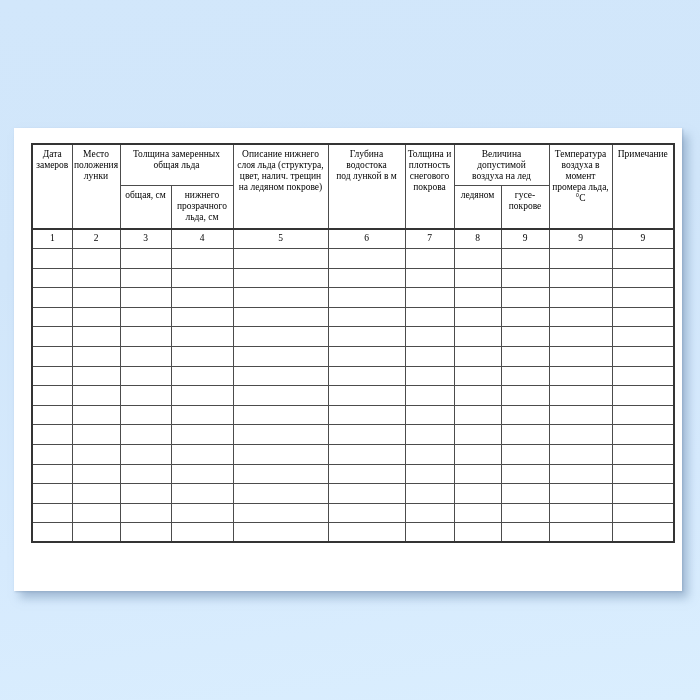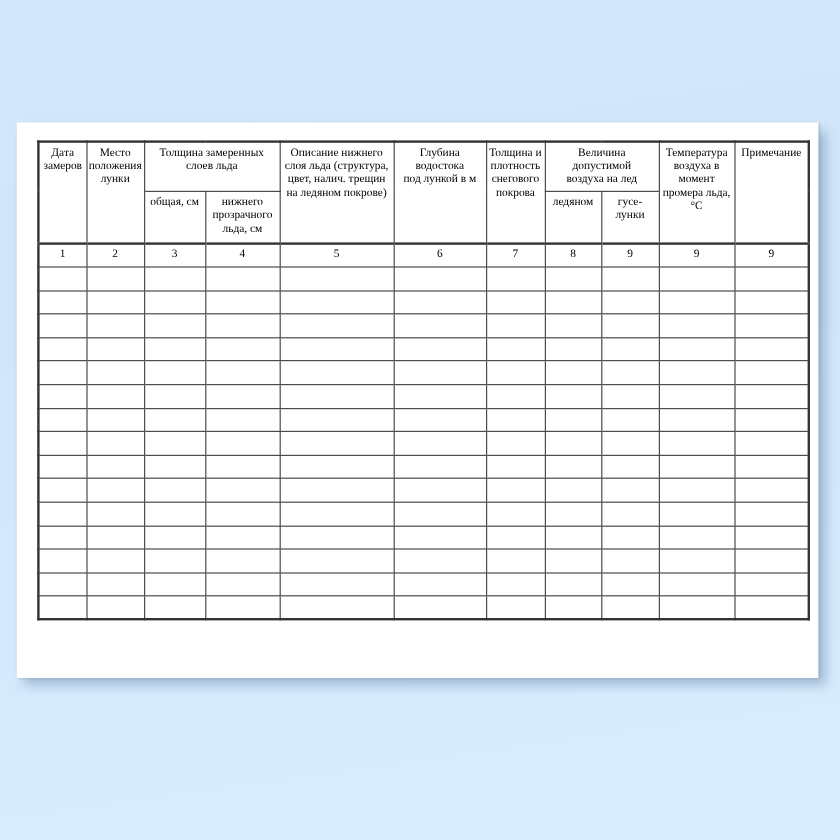--- a/index.html
+++ b/index.html
@@ -8,21 +8,21 @@
     font-family: "Liberation Serif", "DejaVu Serif", serif;
     overflow: hidden;
   }
   .canvas {
     position: relative;
     width: 700px; height: 700px;
     background: linear-gradient(172deg, #d2e7fb 0%, #d1e6fa 35%, #d6eafd 70%, #daeefe 100%);
   }
   .sheet {
     position: absolute;
-    left: 14px; top: 102px;
+    left: 14px; top: 128px;
     width: 668px; height: 463px;
     background: #ffffff;
     box-shadow: 6px 7px 9px rgba(118, 148, 180, 0.55),
                 1px 1px 2px rgba(130, 155, 185, 0.45);
   }
   table.form {
     position: absolute;
     left: 17px; top: 15px;
     width: 642px;
     table-layout: fixed;
@@ -78,21 +78,21 @@
           <col style="width:62px">
       </colgroup>
       <thead>
         <tr class="group-row">
           <th rowspan="2">Дата
 замеров</th>
           <th rowspan="2">Место
 положения
 лунки</th>
           <th colspan="2">Толщина замеренных
-слоев льда</th>
+общая льда</th>
           <th rowspan="2">Описание нижнего
 слоя льда (структура,
 цвет, налич. трещин
 на ледяном покрове)</th>
           <th rowspan="2">Глубина
 водостока
 под лункой в м</th>
           <th rowspan="2">Толщина и
 плотность
 снегового
@@ -107,21 +107,21 @@
 °С</th>
           <th rowspan="2">Примечание</th>
         </tr>
         <tr class="sub-row">
           <th>общая, см</th>
           <th>нижнего
 прозрачного
 льда, см</th>
           <th>ледяном</th>
           <th>гусе-
-лунки</th>
+покрове</th>
         </tr>
         <tr class="num-row">
           <td>1</td>
           <td>2</td>
           <td>3</td>
           <td>4</td>
           <td>5</td>
           <td>6</td>
           <td>7</td>
           <td>8</td>

